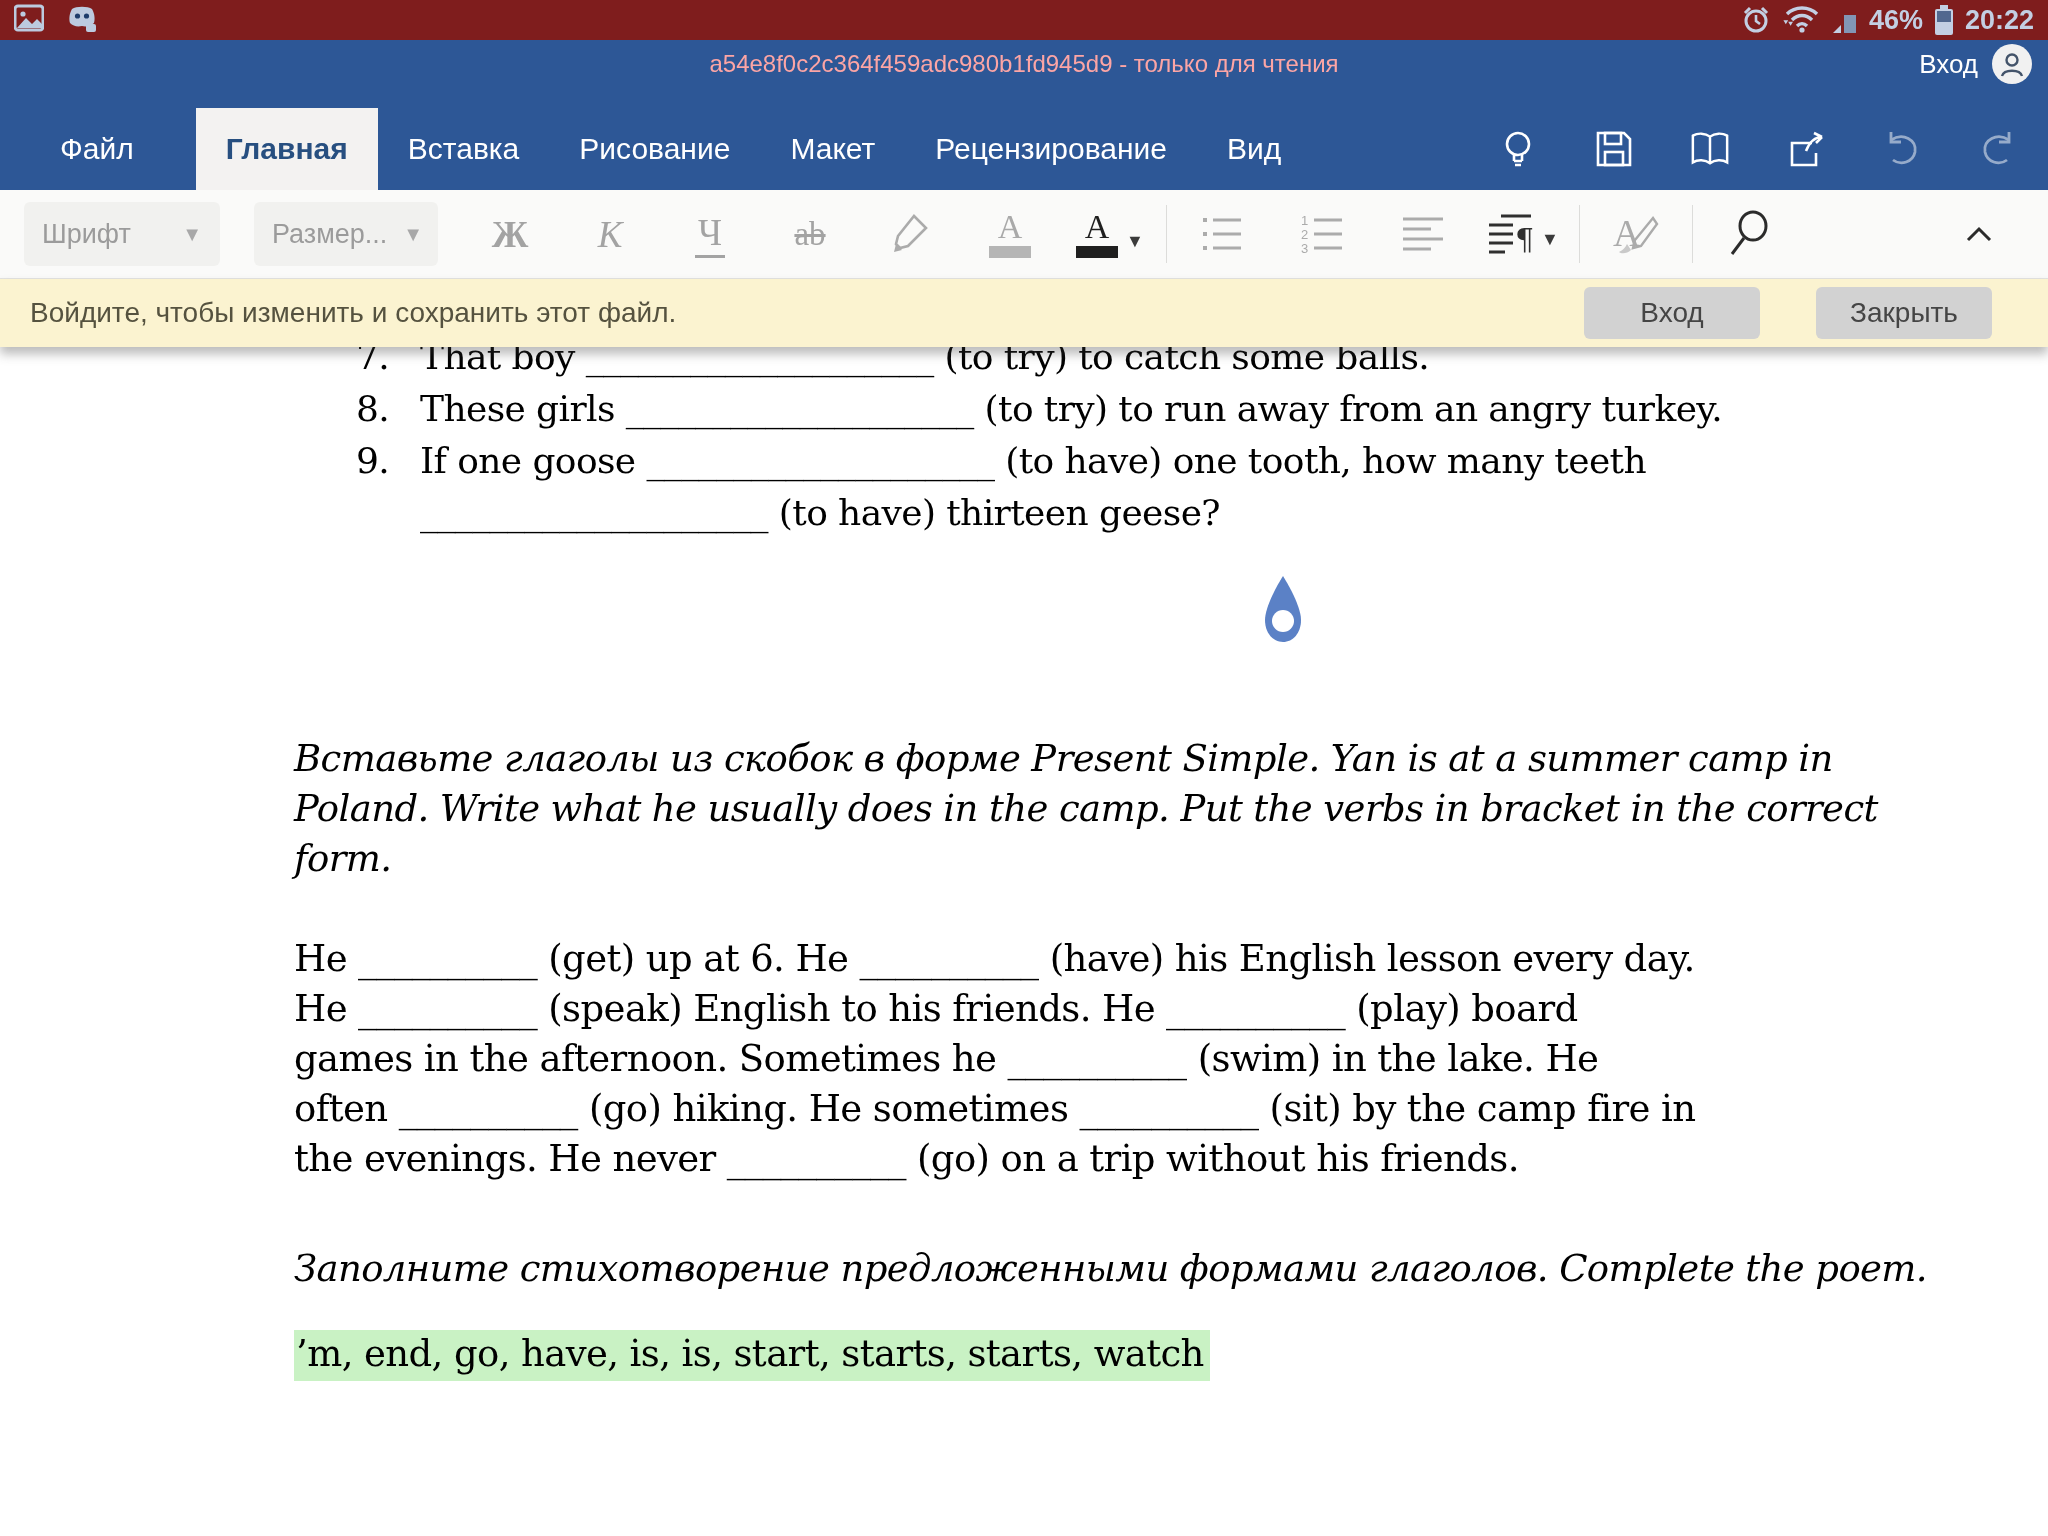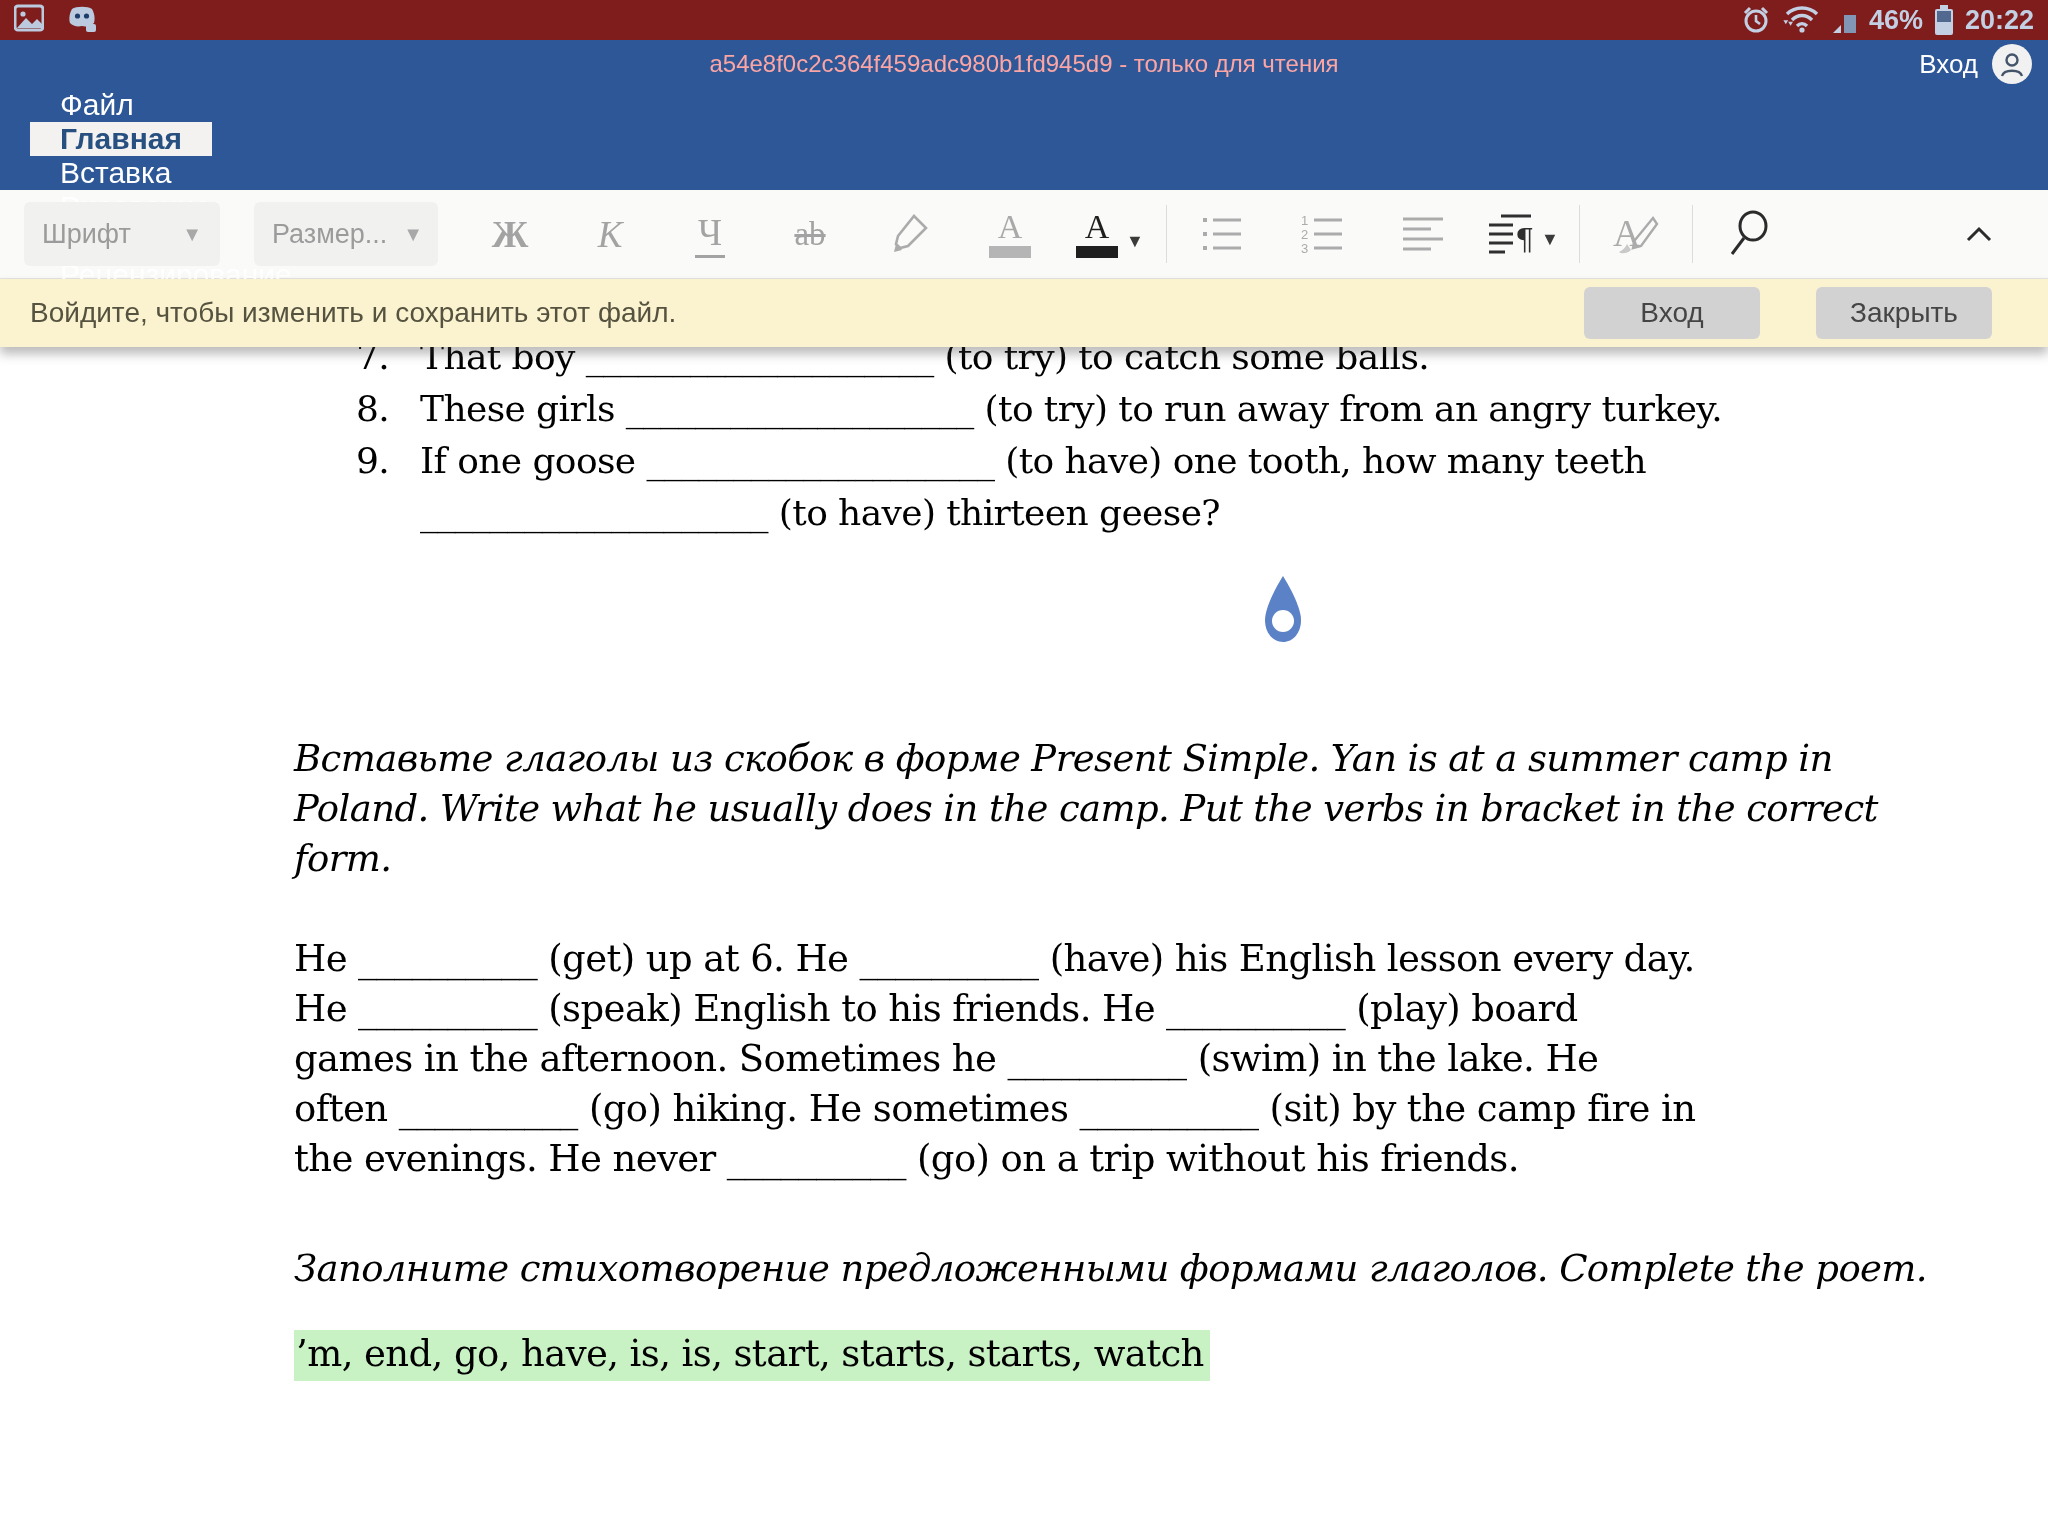--- a/index.html
+++ b/index.html
@@ -18,25 +18,25 @@
   .title-bar { height:48px; background:#2d5796; position:relative; display:flex;
                align-items:center; justify-content:center; }
   .title-bar .doc-title { color:#fca5a5; font-size:24px; }
   .title-right { position:absolute; right:16px; top:0; height:48px; display:flex;
                  align-items:center; gap:14px; }
   .signin-link { color:#fff; font-size:26px; cursor:pointer; }
   .avatar { width:40px; height:40px; border-radius:50%; background:#f1f1f1;
             display:flex; align-items:center; justify-content:center; }
 
   
-  .tab-row { height:102px; background:#2d5796; display:flex; align-items:flex-start;
-             padding:0 26px 0 30px;flex-direction:column; }
+  .tab-row { height:102px; background:#2d5796; display:flex; align-items:flex-end;
+             padding:0 26px 0 30px; }
   .tab { height:82px; display:flex; align-items:center; padding:0 30px;
          color:#fff; font-size:30px; white-space:nowrap; cursor:pointer; }
-  .tab.selected { background:#f3f2f1; color:#274f80; font-weight:bold; }
+  .tab.selected { background:#f3f2f1; color:#274f80; font-weight:bold;margin-left:32px; }
   .ribbon-icons { margin-left:auto; display:flex; align-items:center; gap:56px;
                   height:82px; padding-right:4px; }
   .ribbon-icons .ric { width:40px; height:40px; display:flex; align-items:center;
                        justify-content:center; cursor:pointer; }
   .ric.disabled { opacity:.5; cursor:default; }
 
   
   .fmt-toolbar { height:89px; background:#fafaf9; border-bottom:1px solid #e3e3e1;
                  display:flex; align-items:center; padding:0 24px; }
   .combo { height:64px; background:#f1f1ef; border-radius:6px; color:#9b9b9b;

